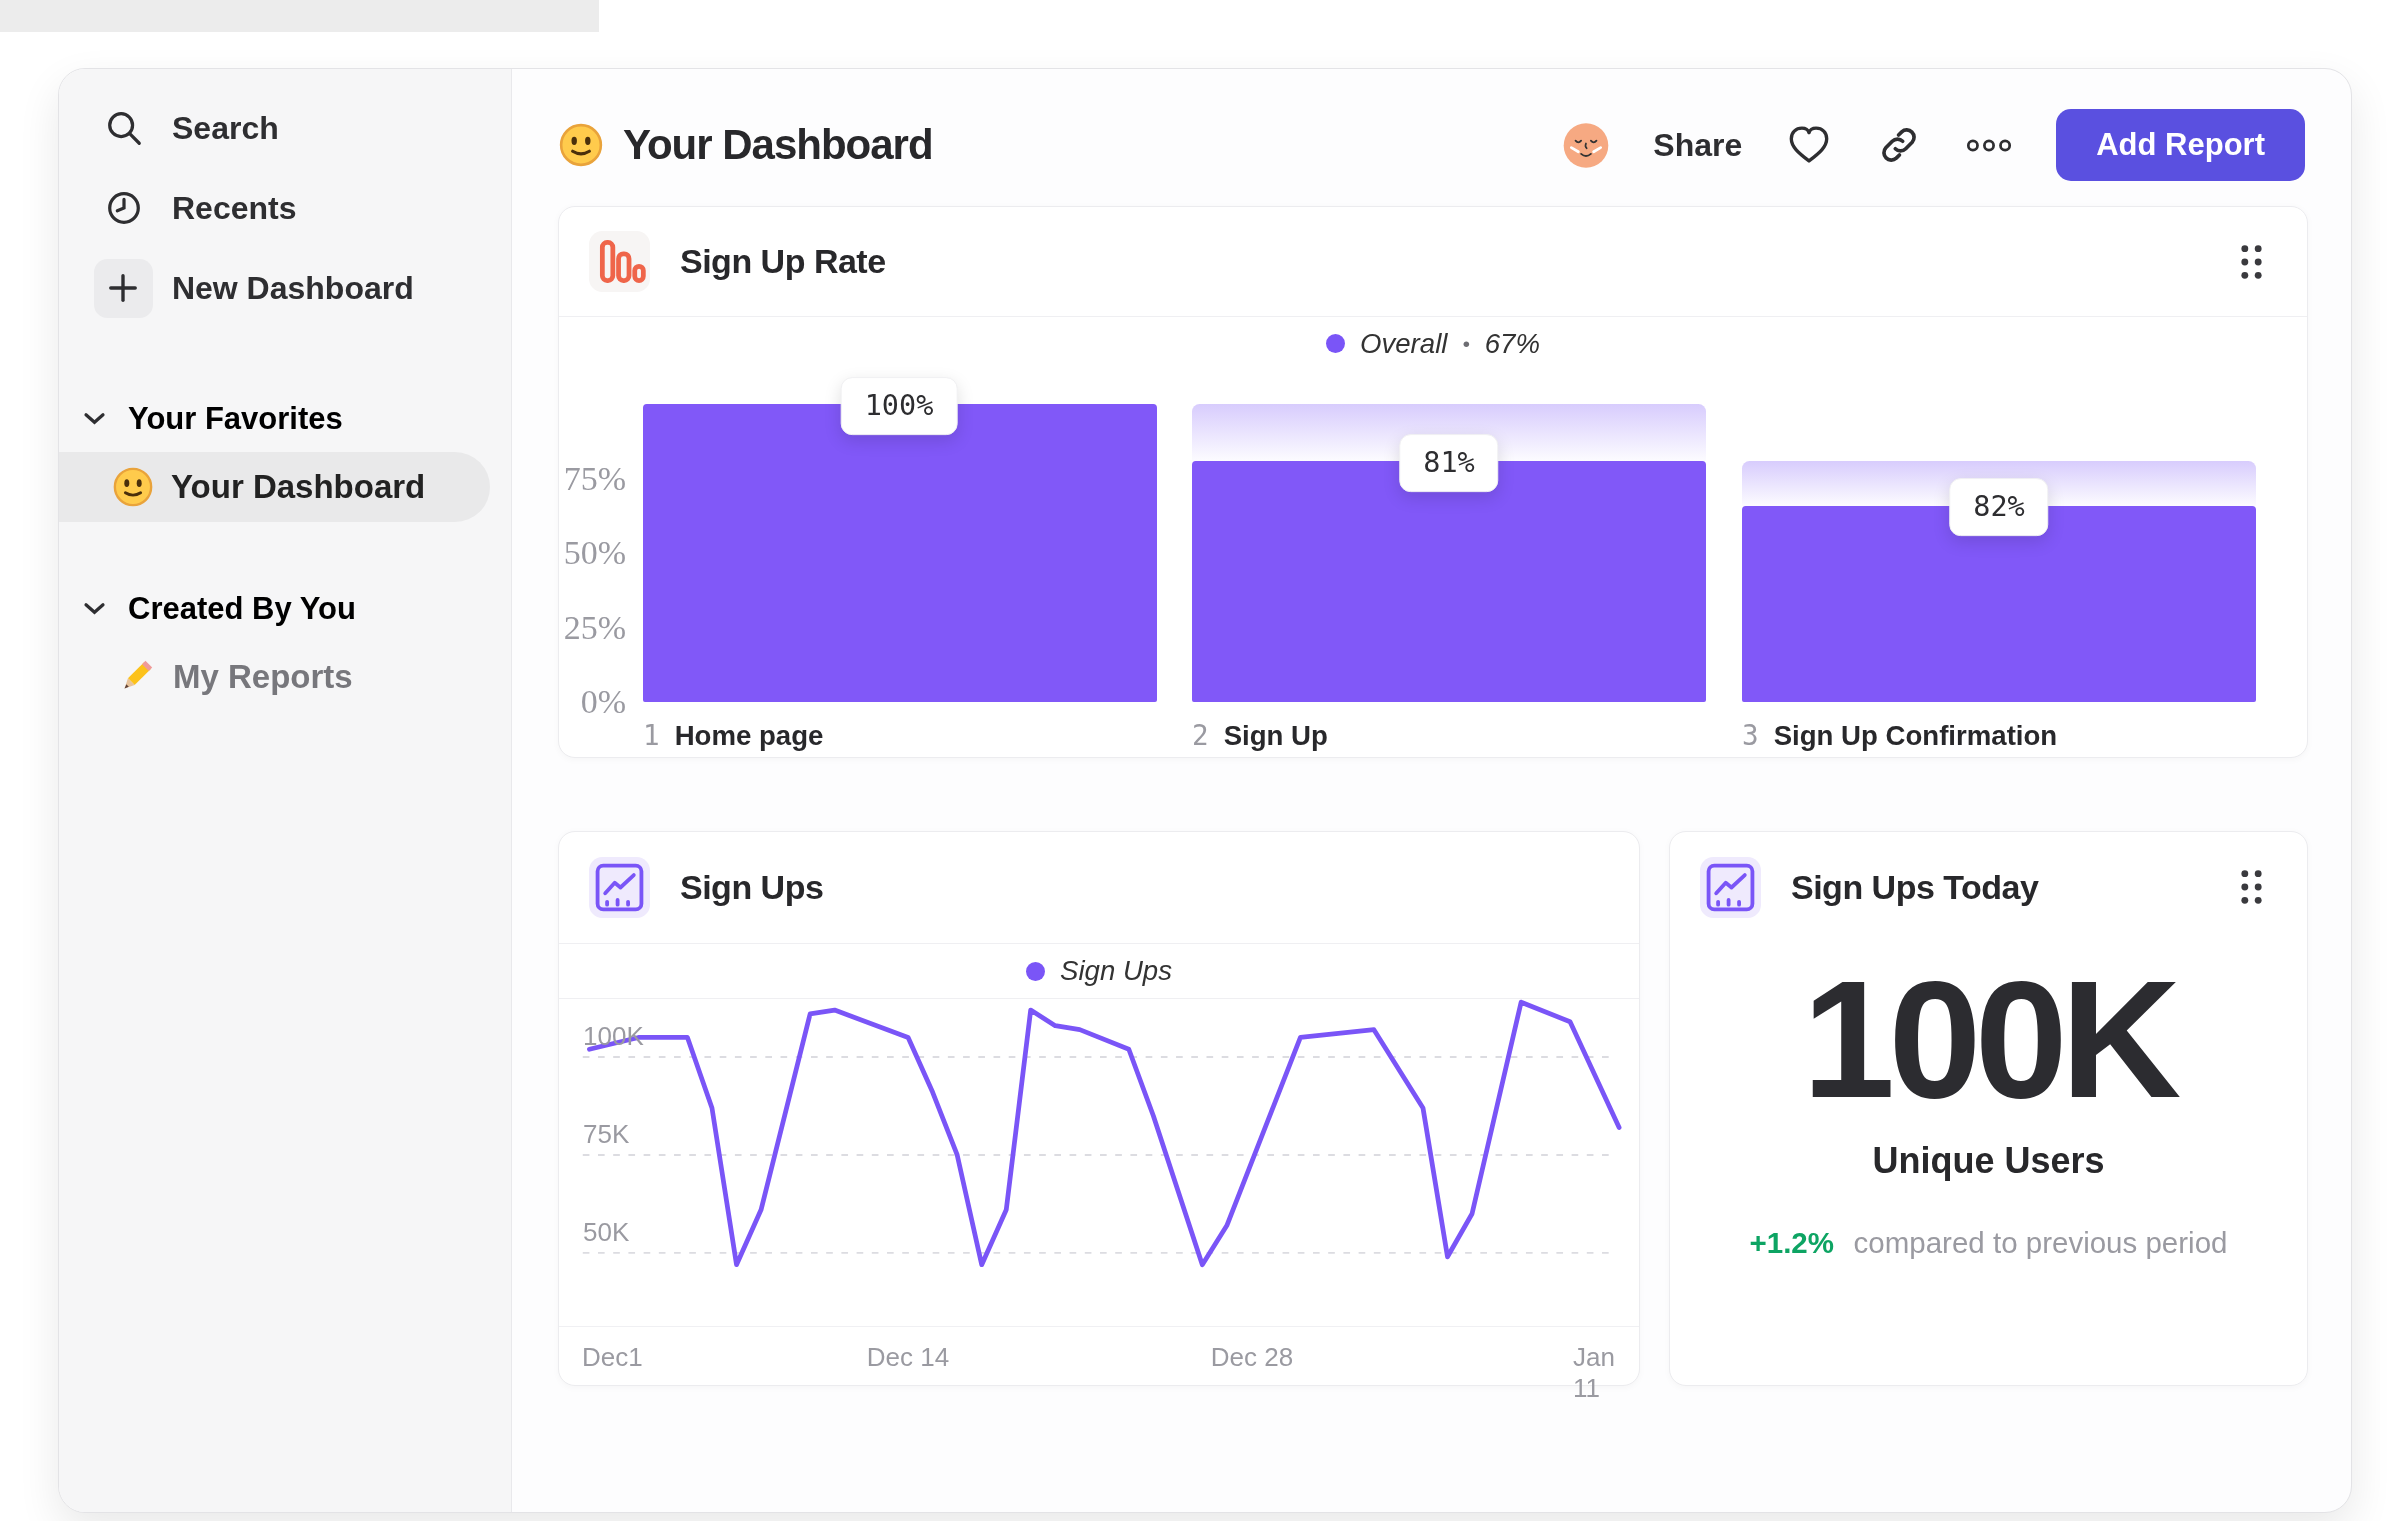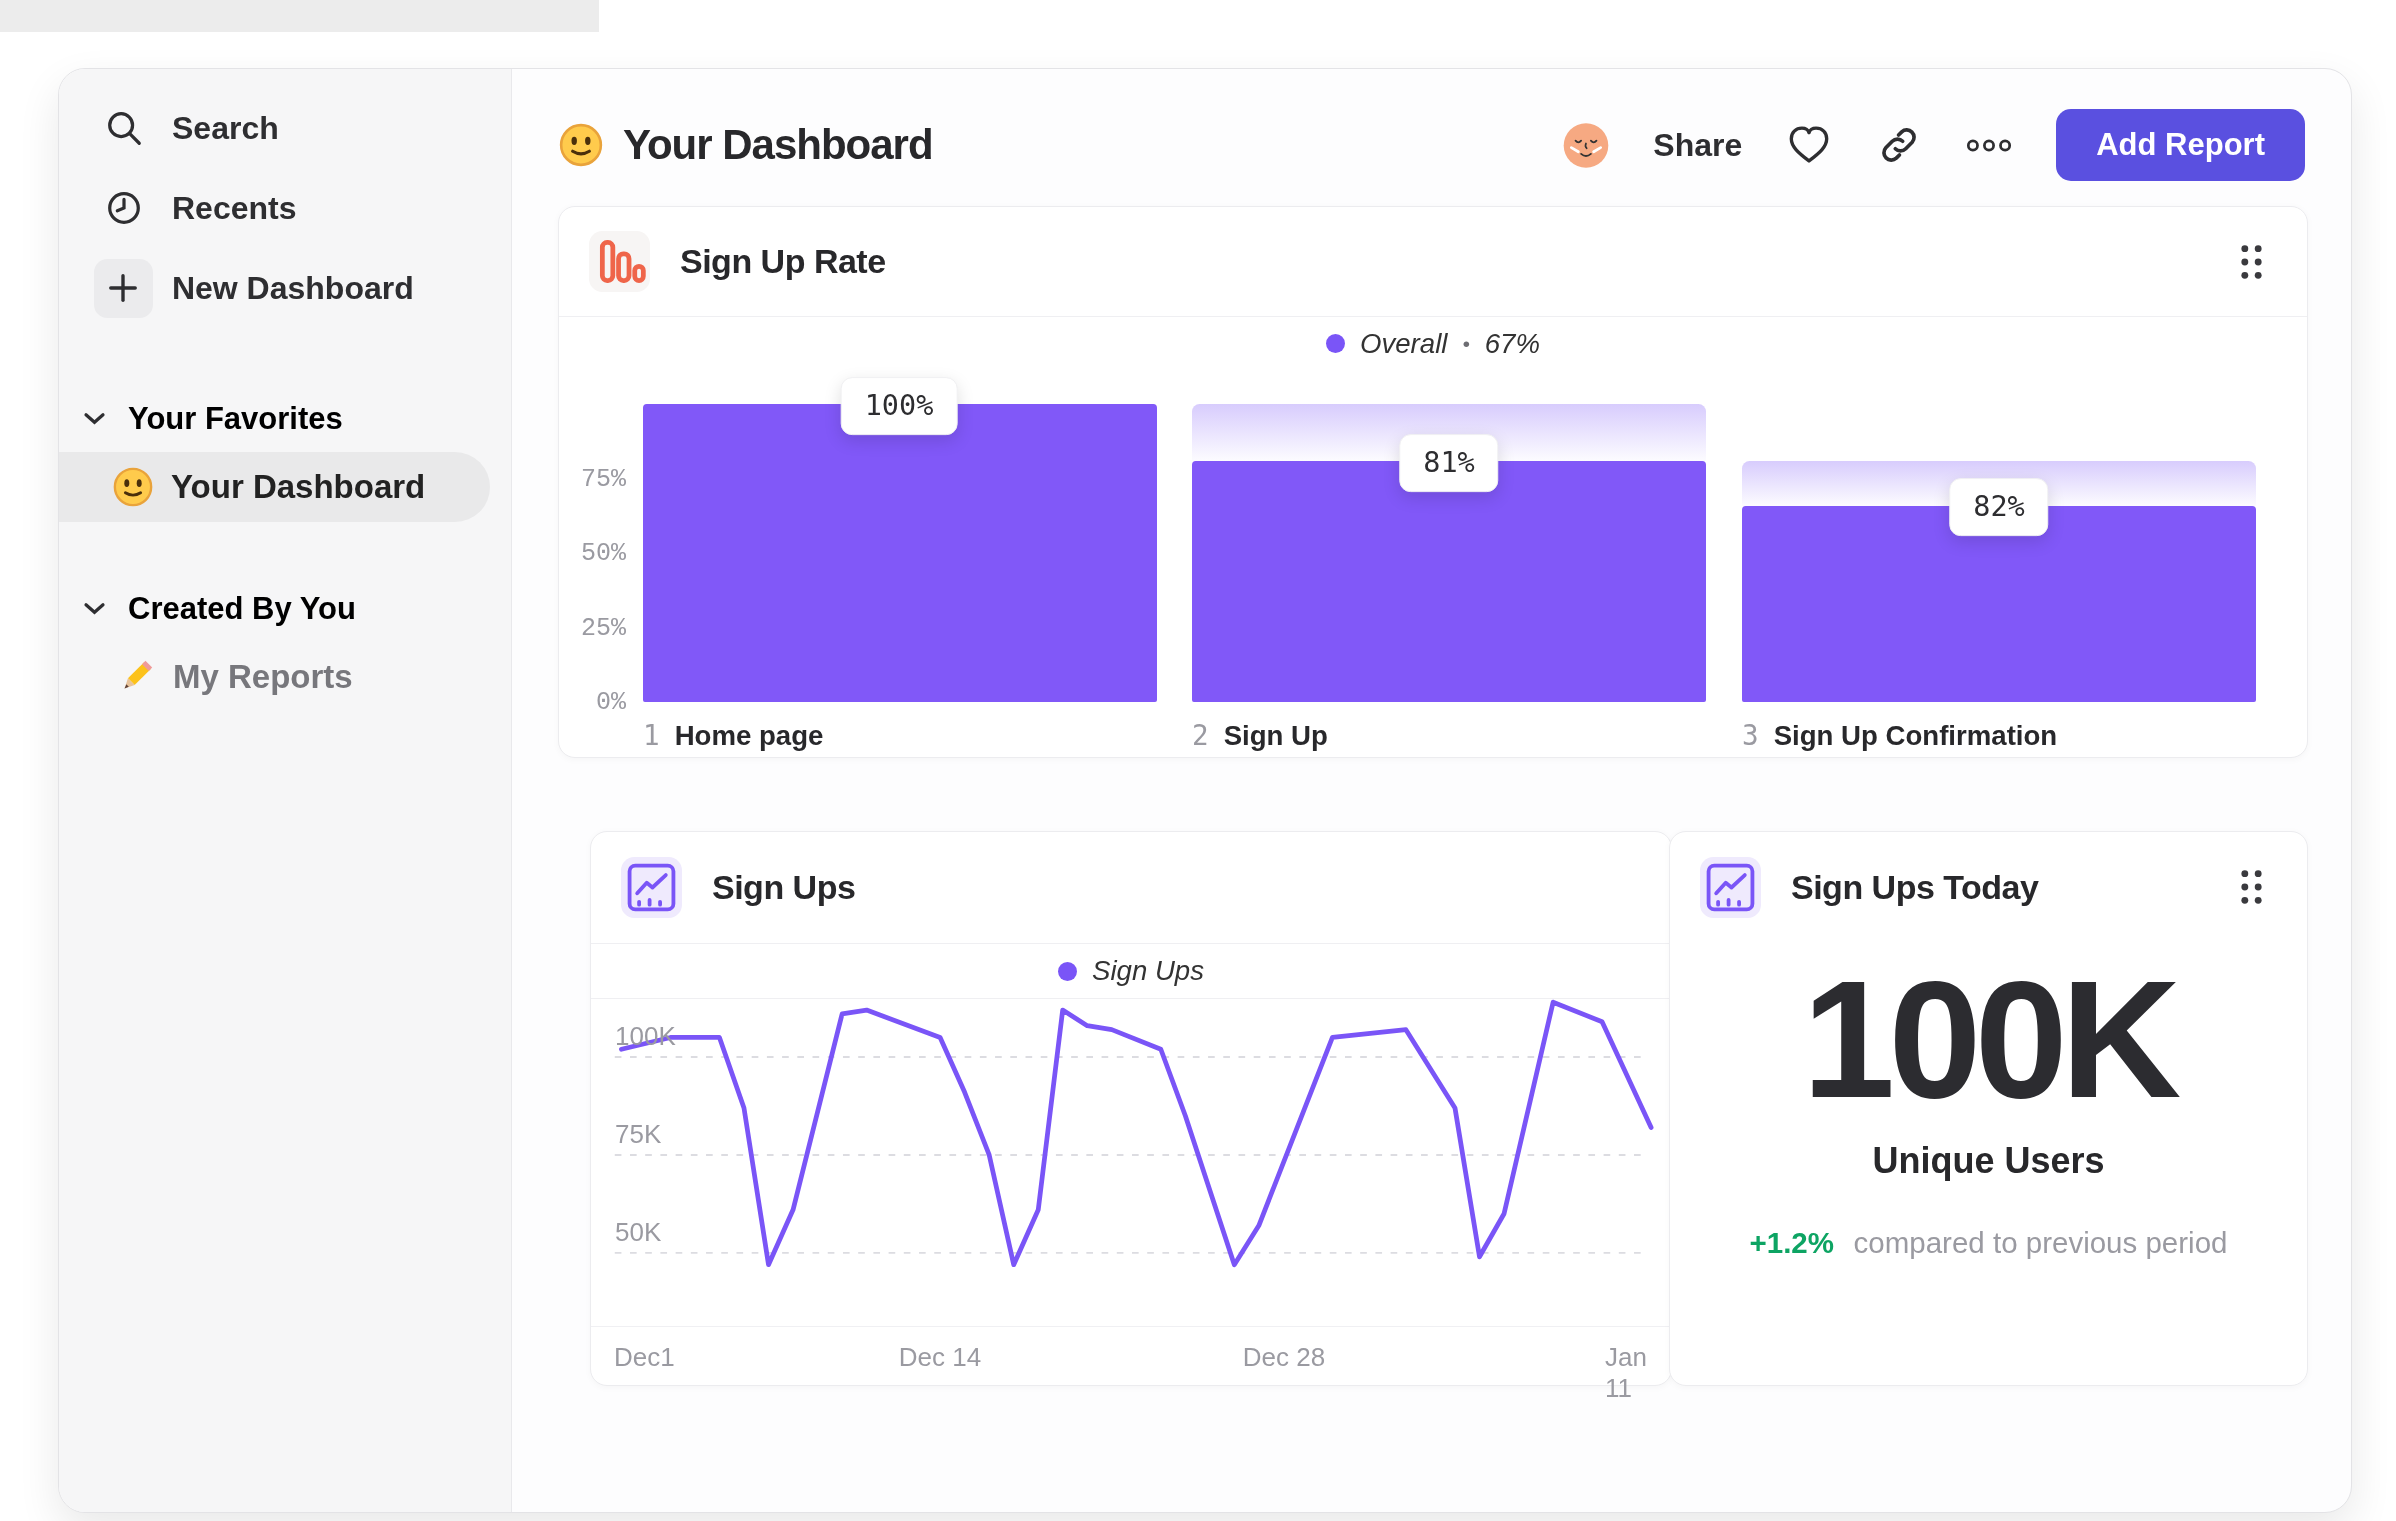--- a/index.html
+++ b/index.html
@@ -53,33 +53,33 @@
   .legend-row { display:flex; align-items:center; justify-content:center; gap:15px;
     font-size:27.6px; color:#333;font-style:italic; }
   .legend-dot { width:19px; height:19px; border-radius:50%; background:#7a55f7; }
 
   
   #funnel-card { left:46px; top:137px; width:1750px; height:552px; }
   #funnel-card .card-header { border-bottom:1px solid #efeff2; }
   #funnel-legend { height:53px; }
   #funnel-plot { position:absolute; left:0; top:164px; right:0; bottom:0; }
   .f-ytick { position:absolute; width:67px; text-align:right; transform:translateY(-50%);
-    font-family:Liberation Mono, monospace; font-size:25px; color:#9a9aa1; }
+    font-family:Liberation Serif, serif; font-size:34px; color:#9a9aa1; }
   .f-cap { position:absolute; border-radius:7.6px 7.6px 0 0;
     background:linear-gradient(180deg, rgba(124,86,248,.30), rgba(124,86,248,.02)); }
   .f-bar { position:absolute; background:#8158f8; border-radius:3.8px 3.8px 1.9px 1.9px; cursor:pointer; }
   .f-tip { position:absolute; transform:translate(-50%,-50%); background:#fff; border:1px solid #f0f0f2;
     border-radius:11.4px; box-shadow:0 5.7px 17px rgba(0,0,0,.13); padding:11.4px 23px;
     font-family:"DejaVu Sans Mono", monospace; font-size:28.5px; color:#2d2d30; white-space:nowrap; }
   .f-cat { position:absolute; display:flex; gap:15px; align-items:baseline; font-size:27.6px; }
   .f-cat .num { font-family:"DejaVu Sans Mono", monospace; color:#9a9aa1; }
   .f-cat .name { font-weight:700; color:#28282b; }
 
   
-  #line-card { left:46px; top:762px; width:1082px; height:555px;margin-left:32px; }
+  #line-card { left:46px; top:762px; width:1082px; height:555px; }
   #line-card .card-header { height:112px; border-bottom:1px solid #efeff2; }
   #line-legend { height:55px; border-bottom:1px solid #efeff2; }
   #line-plot { position:absolute; left:0; top:167px; right:0; bottom:0; }
   .l-ylab { position:absolute; font-size:26px; color:#9a9aa1; }
   .l-xaxis { position:absolute; left:0; right:0; top:327px; height:61px; border-top:1px solid #f0f0f3; }
   .l-xlab { position:absolute; top:15px; font-size:26px; color:#9a9aa1; }
 
   
   #metric-card { left:1157px; top:762px; width:639px; height:555px; }
   .metric-body { position:absolute; left:0; right:0; top:124px; text-align:center; }

